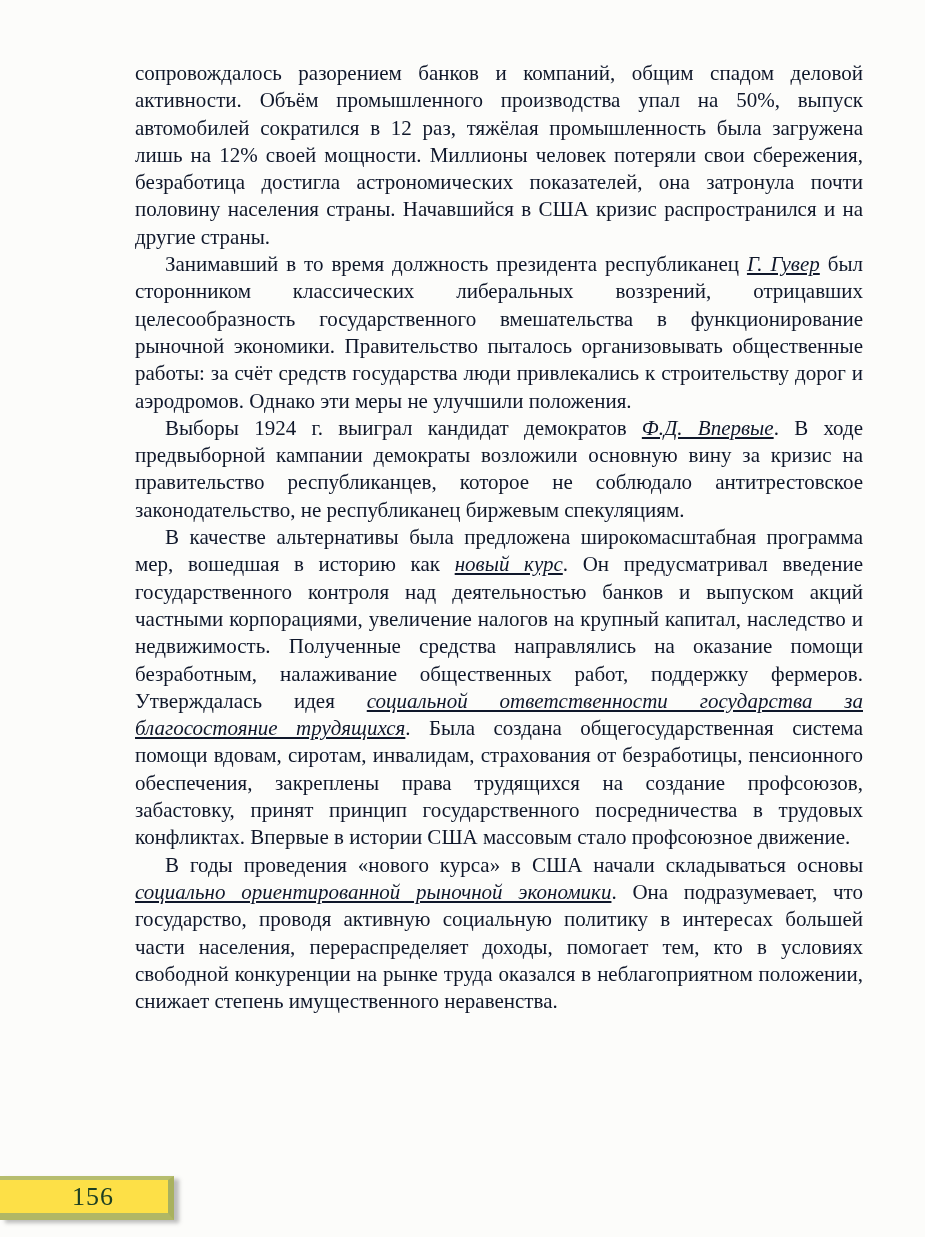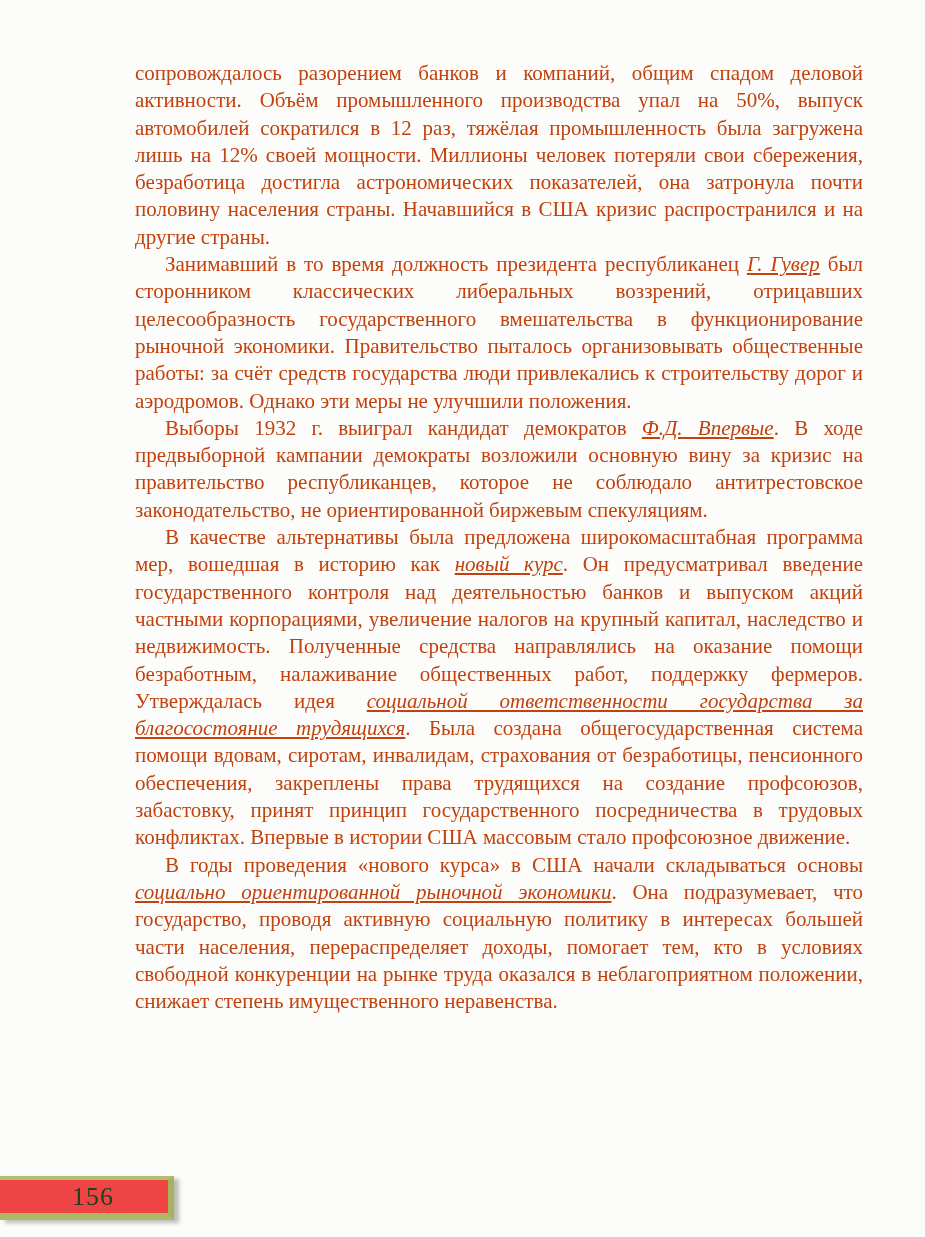--- a/index.html
+++ b/index.html
@@ -14,41 +14,41 @@
     overflow: hidden;
   }
   .text-column {
     position: absolute;
     left: 135px;
     top: 60px;
     width: 728px;
     font-family: "Liberation Serif", serif;
     font-size: 21px;
     line-height: 27.3px;
-    color: #c2410c;
+    color: #0f172a;
     text-align: justify;
   }
   .text-column p {
     margin: 0;
     padding: 0;
   }
   .text-column p.indent {
     text-indent: 30px;
   }
   .text-column em {
     font-style: italic;
     text-decoration: underline;
   }
   .page-tab {
     position: absolute;
     left: 0;
     top: 1176px;
     width: 168px;
     height: 33px;
-    background: #ef4444;
+    background: #fde047;
     border-top: 4px solid #b6bd6e;
     border-bottom: 7px solid #b0b765;
     border-right: 6px solid #a9b15e;
     box-shadow: 5px 3px 4px rgba(110,110,110,0.45);
     display: flex;
     align-items: center;
     justify-content: center;
   }
   .page-num {
     font-family: "Liberation Serif", serif;
@@ -59,21 +59,21 @@
   }
 </style>
 </head>
 <body>
 
 <div class="page">
 
   <main class="text-column" id="text-column">
       <p><span>сопровождалось разорением банков и компаний, общим спадом деловой активности. Объём промышленного производства упал на 50%, выпуск автомобилей сократился в 12 раз, тяжёлая промышленность была загружена лишь на 12% своей мощности. Миллионы человек потеряли свои сбережения, безработица достигла астрономических показателей, она затронула почти половину населения страны. Начавшийся в США кризис распространился и на другие страны.</span></p>
       <p class="indent"><span>Занимавший в то время должность президента республиканец </span><em>Г. Гувер</em><span> был сторонником классических либеральных воззрений, отрицавших целесообразность государственного вмешательства в функционирование рыночной экономики. Правительство пыталось организовывать общественные работы: за счёт средств государства люди привлекались к строительству дорог и аэродромов. Однако эти меры не улучшили положения.</span></p>
-      <p class="indent"><span>Выборы 1932 г. выиграл кандидат демократов </span><em>Ф.Д. Впервые</em><span>. В ходе предвыборной кампании демократы возложили основную вину за кризис на правительство республиканцев, которое не соблюдало антитрестовское законодательство, не ориентированной биржевым спекуляциям.</span></p>
+      <p class="indent"><span>Выборы 1924 г. выиграл кандидат демократов </span><em>Ф.Д. Впервые</em><span>. В ходе предвыборной кампании демократы возложили основную вину за кризис на правительство республиканцев, которое не соблюдало антитрестовское законодательство, не республиканец биржевым спекуляциям.</span></p>
       <p class="indent"><span>В качестве альтернативы была предложена широкомасштабная программа мер, вошедшая в историю как </span><em>новый курс</em><span>. Он предусматривал введение государственного контроля над деятельностью банков и выпуском акций частными корпорациями, увеличение налогов на крупный капитал, наследство и недвижимость. Полученные средства направлялись на оказание помощи безработным, налаживание общественных работ, поддержку фермеров. Утверждалась идея </span><em>социальной ответственности государства за благосостояние трудящихся</em><span>. Была создана общегосударственная система помощи вдовам, сиротам, инвалидам, страхования от безработицы, пенсионного обеспечения, закреплены права трудящихся на создание профсоюзов, забастовку, принят принцип государственного посредничества в трудовых конфликтах. Впервые в истории США массовым стало профсоюзное движение.</span></p>
       <p class="indent"><span>В годы проведения «нового курса» в США начали складываться основы </span><em>социально ориентированной рыночной экономики</em><span>. Она подразумевает, что государство, проводя активную социальную политику в интересах большей части населения, перераспределяет доходы, помогает тем, кто в условиях свободной конкуренции на рынке труда оказался в неблагоприятном положении, снижает степень имущественного неравенства.</span></p>
     </main>
 
   <div class="page-tab">
     <span class="page-num">156</span>
   </div>
 
 </div>
 

